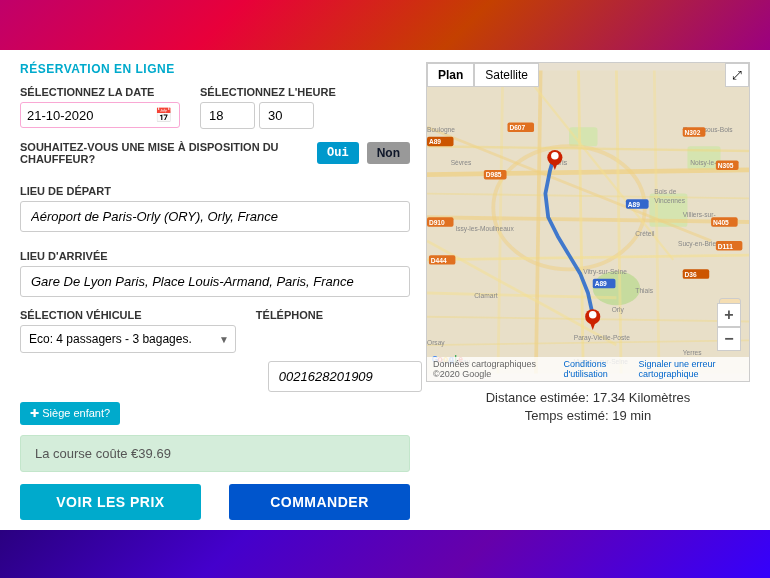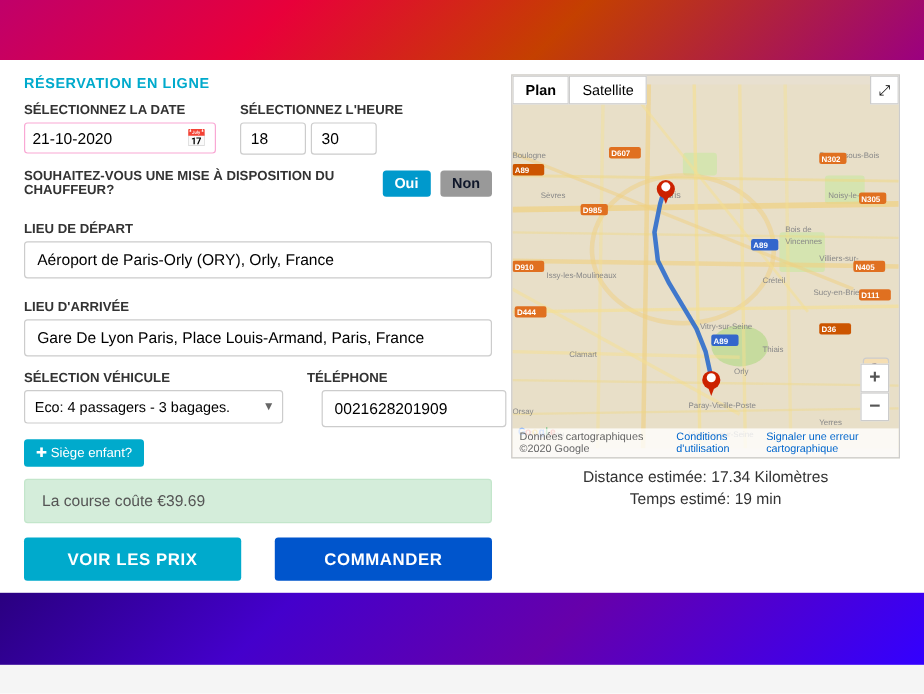--- a/index.html
+++ b/index.html
@@ -117,20 +117,21 @@
 
     .btn-oui {
       background: #0099cc;
       color: white;
       border: none;
       border-radius: 3px;
       padding: 4px 10px;
       font-size: 12px;
       font-weight: bold;
       cursor: pointer;
+      font-family: Liberation Mono, monospace;
     }
 
     .btn-non {
       background: #999;
       color: #0f172a;
       border: none;
       border-radius: 3px;
       padding: 4px 10px;
       font-size: 12px;
       font-weight: bold;
@@ -138,34 +139,36 @@
     }
 
     .full-input {
       border: 1px solid #ccc;
       border-radius: 3px;
       padding: 7px 10px;
       font-size: 13px;
       width: 100%;
       outline: none;
       margin-bottom: 2px;
+      font-style: italic;
     }
 
     .vehicle-phone-row {
       display: flex;
       gap: 20px;
       margin-bottom: 10px;
     }
 
     .vehicle-group {
       flex: 1.4;
     }
 
     .phone-group {
       flex: 1;
+      gap: 36px;
     }
 
     .select-wrapper {
       position: relative;
       border: 1px solid #ccc;
       border-radius: 3px;
       background: white;
       display: flex;
       align-items: center;
     }

